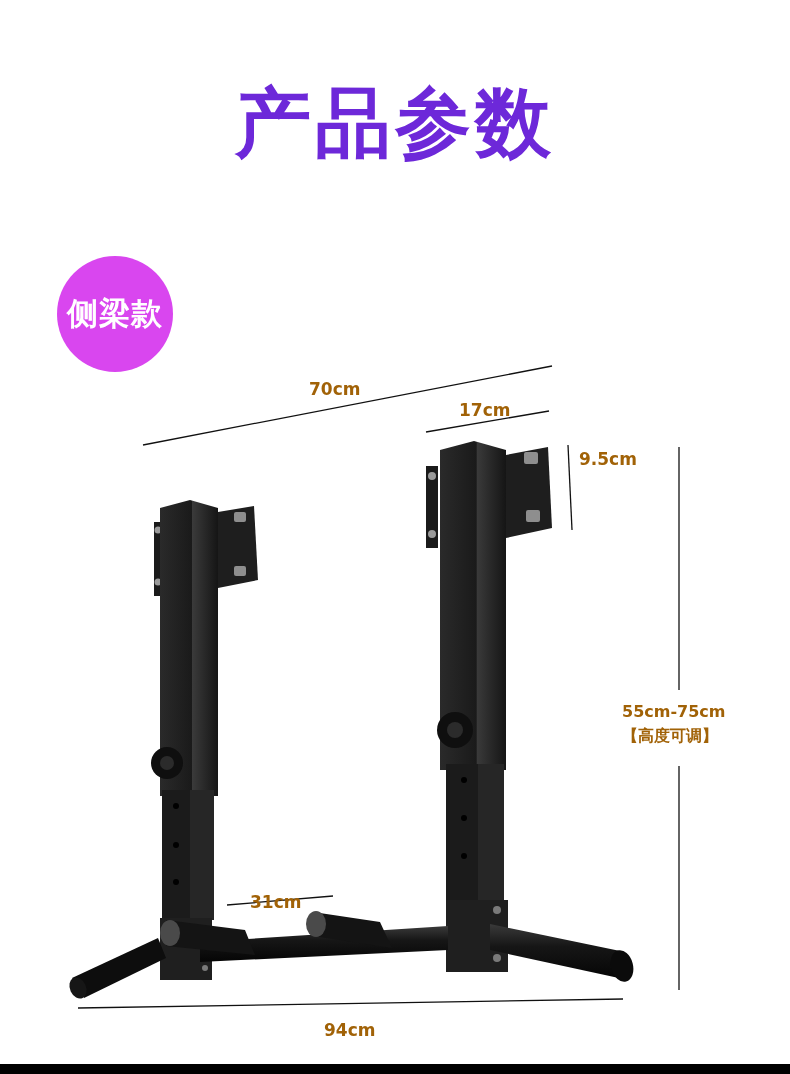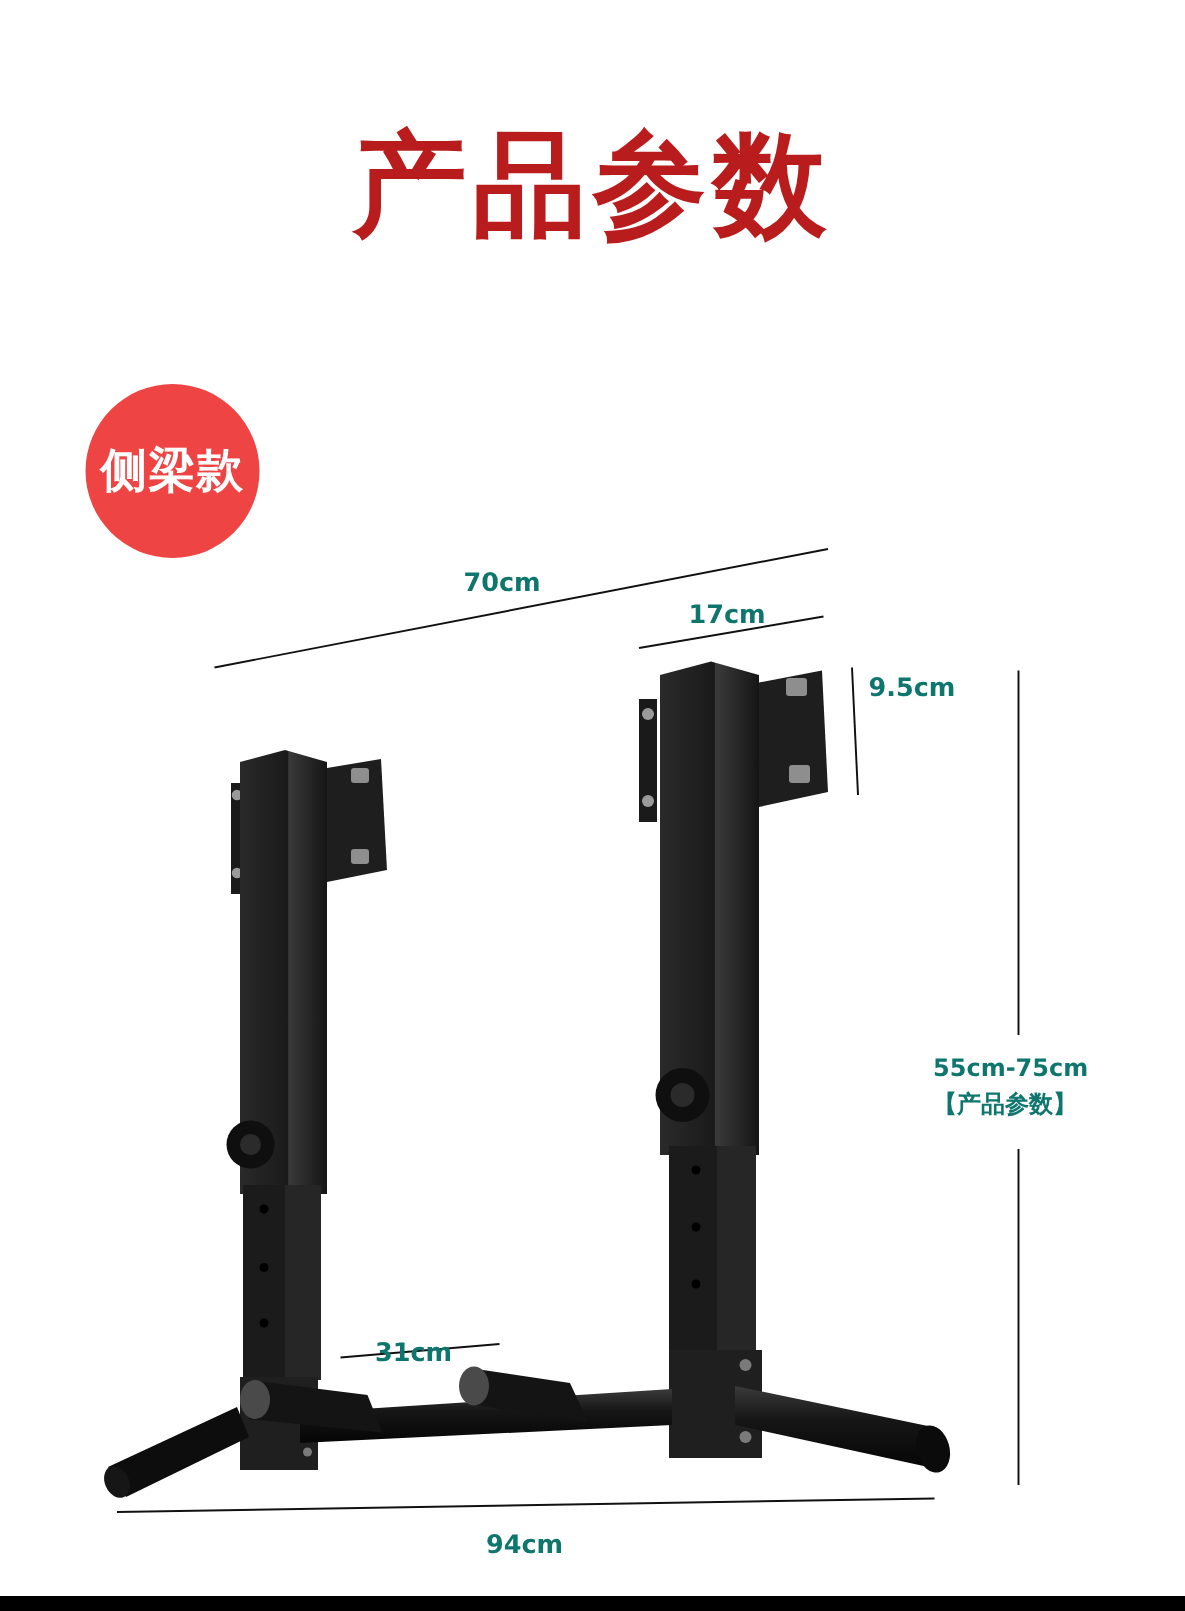--- a/index.html
+++ b/index.html
@@ -2,31 +2,31 @@
 <html><head>
 <meta charset="utf-8">
 <style>
   html, body { margin: 0; padding: 0; background: #ffffff; }
   body {
     width: 790px; height: 1074px; position: relative; overflow: hidden;
     font-family: "DejaVu Sans", "Liberation Sans", sans-serif; color: #111;
   }
   .title {
     position: absolute; left: 0; top: 78px; width: 790px; text-align: center;
-    font-size: 76px; font-weight: 900; letter-spacing: 4px; color: #b91c1c;
+    font-size: 76px; font-weight: 900; letter-spacing: 4px; color: #6d28d9;
     line-height: 90px;
   }
   .badge {
     position: absolute; left: 57px; top: 256px; width: 116px; height: 116px;
-    border-radius: 50%; background: #ef4444; color: #fff;
+    border-radius: 50%; background: #d946ef; color: #fff;
     display: flex; align-items: center; justify-content: center;
     font-size: 31px; font-weight: 700; letter-spacing: 1px;
   }
   .dim {
-    position: absolute; font-size: 17px; font-weight: 700; color: #0f766e;
+    position: absolute; font-size: 17px; font-weight: 700; color: #a16207;
     white-space: nowrap; line-height: 20px;
   }
   .dim-height { text-align: left; font-size: 16px; }
   svg.figure { position: absolute; left: 0; top: 0; }
   .bottom-bar {
     position: absolute; left: 0; top: 1064px; width: 790px; height: 10px; background: #000;
   }
 </style>
 </head>
 <body>
@@ -123,18 +123,18 @@
     <path d="M490 924 L625 952 L628 980 L490 950 Z" fill="url(#tube)"></path>
     <ellipse cx="622" cy="966" rx="11" ry="16" transform="rotate(-15 622 966)" fill="#0b0b0b"></ellipse>
   </g>
 </svg>
 
 <div class="dim" style="left:309px; top:379px;">70cm</div>
 <div class="dim" style="left:459px; top:400px;">17cm</div>
 <div class="dim" style="left:579px; top:449px;">9.5cm</div>
 <div class="dim dim-height" style="left:622px; top:702px; width:114px;">
   <div>55cm-75cm</div>
-  <div style="margin-top:4px;">【产品参数】</div>
+  <div style="margin-top:4px;">【高度可调】</div>
 </div>
 <div class="dim" style="left:250px; top:892px;">31cm</div>
 <div class="dim" style="left:324px; top:1020px;">94cm</div>
 
 <div class="bottom-bar"></div>
 
 </body></html>

